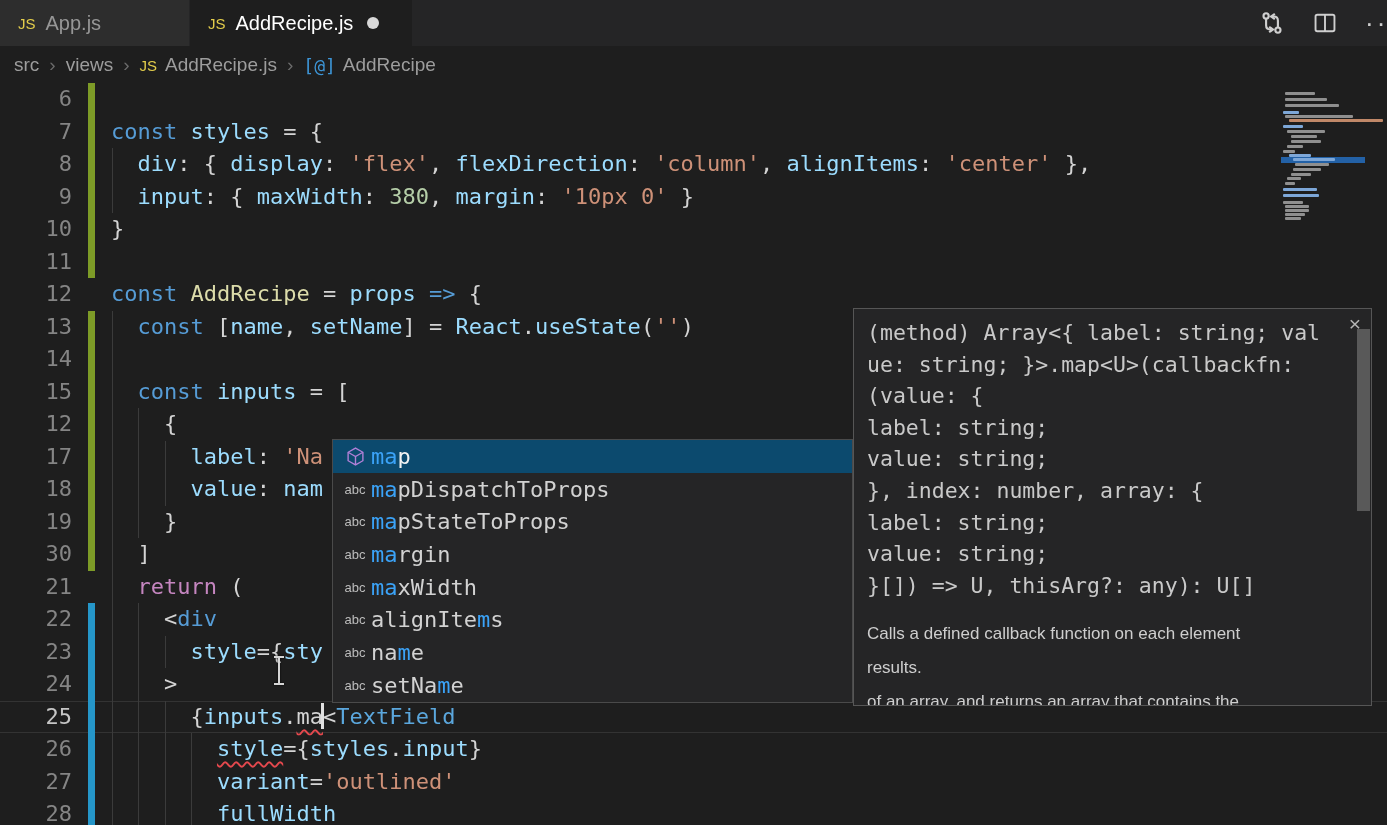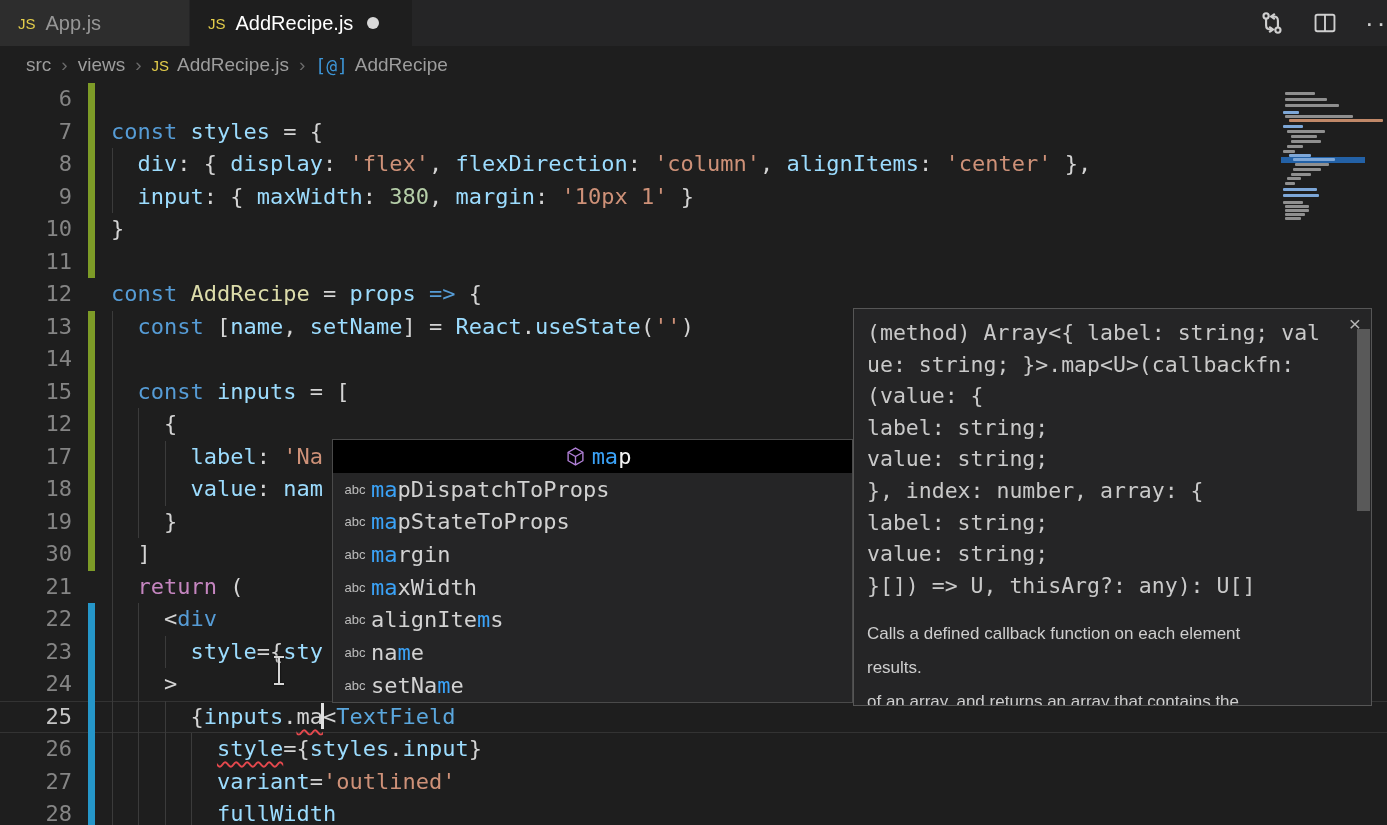--- a/index.html
+++ b/index.html
@@ -11,21 +11,21 @@
   .tab{display:flex;align-items:center;padding:0 18px;font-size:20px;box-sizing:border-box;cursor:pointer;}
   .tab-inactive{background:#2d2d2d;color:#969696;width:190px;border-right:1px solid #252526;}
   .tab-active{background:#1e1e1e;color:#ffffff;width:222px;}
   .js-badge{color:#e3cd4b;font-weight:normal;font-size:15px;margin-right:10px;letter-spacing:0;}
   .dirty-dot{width:12px;height:12px;border-radius:50%;background:#d8d8d8;margin-left:14px;}
   .tab-actions{margin-left:auto;display:flex;align-items:center;gap:27px;color:#cfcfcf;padding-right:0;overflow:hidden;}
   .tab-actions svg{display:block;}
   .more-dots{font-size:26px;color:#cfcfcf;letter-spacing:3px;width:22px;overflow:hidden;white-space:nowrap;}
 
   
-  .breadcrumbs{position:absolute;top:46px;left:16px;right:0;height:38px;background:#1e1e1e;
+  .breadcrumbs{position:absolute;top:46px;left:4px;right:0;height:38px;background:#1e1e1e;
                display:flex;align-items:center;padding-left:10px;font-size:19px;color:#9d9d9d;}
   .crumb{display:flex;align-items:center;cursor:pointer;}
   .crumb-sep{color:#6b6b6b;margin:0 10px;font-size:19px;}
   .crumb .js-badge{margin-right:8px;}
   .symbol-badge{color:#3d95d6;font-size:18px;margin-right:7px;font-family:"DejaVu Sans Mono",monospace;}
 
   
   .lines{position:absolute;top:83px;left:0;width:100%;z-index:1;}
   .line{position:relative;height:32.5px;}
   .line.current{box-shadow:inset 0 1px 0 #333333, inset 0 -1px 0 #333333;}
@@ -46,21 +46,21 @@
   
   .minimap{position:absolute;left:1281px;top:90px;width:106px;height:150px;z-index:2;cursor:pointer;}
   .mbar{position:absolute;height:2.6px;border-radius:1px;}
   .mcur{position:absolute;left:0;width:84px;top:67px;height:6px;background:#2472c8;opacity:.8;}
 
   
   .suggest{position:absolute;left:332px;top:439px;width:521px;background:#252526;
            border:1px solid #4a4a4a;box-sizing:border-box;z-index:3;}
   .sitem{display:flex;align-items:center;height:32.7px;padding-left:6px;cursor:pointer;
          font-family:"DejaVu Sans Mono",monospace;font-size:22px;color:#d2d2d2;}
-  .sitem.sel{background:#000000;color:#f2f2f2;justify-content:center;}
+  .sitem.sel{background:#0c4a6e;color:#f2f2f2;}
   .sicon{width:32px;flex:none;display:flex;align-items:center;justify-content:center;}
   .abc{font-size:13px;color:#bdbdbd;font-family:"Liberation Sans",sans-serif;}
   .hl{color:#3ba3f8;}
 
   
   .details{position:absolute;left:853px;top:308px;width:519px;height:398px;background:#252526;
            border:1px solid #565656;box-sizing:border-box;overflow:hidden;z-index:4;}
   .sig{font-family:"DejaVu Sans Mono",monospace;font-size:21.5px;line-height:31.6px;color:#c9c9c9;
        padding:8px 44px 0 13px;}
   .desc{font-family:"Liberation Sans",sans-serif;font-size:17px;line-height:34px;color:#cecece;
@@ -145,21 +145,21 @@
       <div class="line">
         <span class="ln">8</span>
         <span class="gbar green"></span>
         <span class="guide" style="left: 112px;"></span>
         <span class="code"><span class="tk-p">  </span><span class="tk-v">div</span><span class="tk-p">: { </span><span class="tk-v">display</span><span class="tk-p">: </span><span class="tk-s">'flex'</span><span class="tk-p">, </span><span class="tk-v">flexDirection</span><span class="tk-p">: </span><span class="tk-s">'column'</span><span class="tk-p">, </span><span class="tk-v">alignItems</span><span class="tk-p">: </span><span class="tk-s">'center'</span><span class="tk-p"> },</span></span>
       </div>
       <div class="line">
         <span class="ln">9</span>
         <span class="gbar green"></span>
         <span class="guide" style="left: 112px;"></span>
-        <span class="code"><span class="tk-p">  </span><span class="tk-v">input</span><span class="tk-p">: { </span><span class="tk-v">maxWidth</span><span class="tk-p">: </span><span class="tk-n">380</span><span class="tk-p">, </span><span class="tk-v">margin</span><span class="tk-p">: </span><span class="tk-s">'10px 1'</span><span class="tk-p"> }</span></span>
+        <span class="code"><span class="tk-p">  </span><span class="tk-v">input</span><span class="tk-p">: { </span><span class="tk-v">maxWidth</span><span class="tk-p">: </span><span class="tk-n">380</span><span class="tk-p">, </span><span class="tk-v">margin</span><span class="tk-p">: </span><span class="tk-s">'10px 0'</span><span class="tk-p"> }</span></span>
       </div>
       <div class="line">
         <span class="ln">10</span>
         <span class="gbar green"></span>
         <span class="code"><span class="tk-p">}</span></span>
       </div>
       <div class="line">
         <span class="ln">11</span>
         <span class="gbar green"></span>
         <span class="code"></span>

